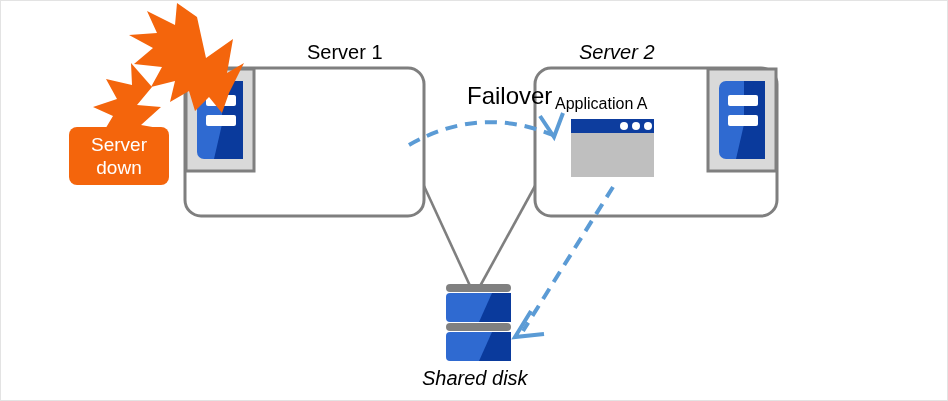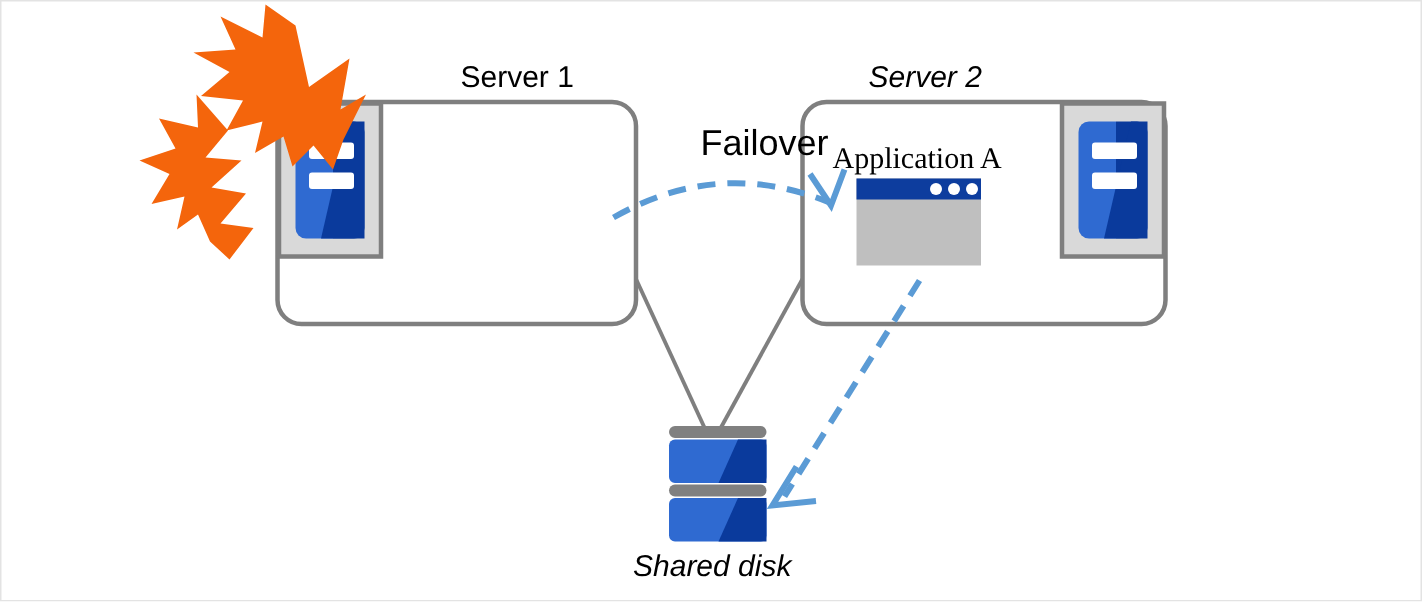--- a/index.html
+++ b/index.html
@@ -46,22 +46,21 @@
     font-style: italic;
   }
   #label-failover {
     left: 466px;
     top: 81px;
     font-size: 24px;
   }
   #label-application-a {
     left: 554px;
     top: 94px;
-    font-size: 20px;
-    font-family: Liberation Serif, serif;
+    font-size: 16px;
   }
   #label-shared-disk {
     left: 421px;
     top: 366px;
     font-size: 20px;
     font-style: italic;
   }
   #badge-server-down {
     position: absolute;
     left: 68px;
@@ -169,14 +168,18 @@
   <div class="lbl" id="label-server-1">Server 1</div>
 
   <div class="lbl" id="label-server-2">Server 2</div>
 
   <div class="lbl" id="label-failover">Failover</div>
 
   <div class="lbl" id="label-application-a">Application A</div>
 
   <div class="lbl" id="label-shared-disk">Shared disk</div>
 
+  <div id="badge-server-down">
+    <span>Server</span>
+    <span>down</span>
+  </div>
 
 </div>
 
 </body></html>

